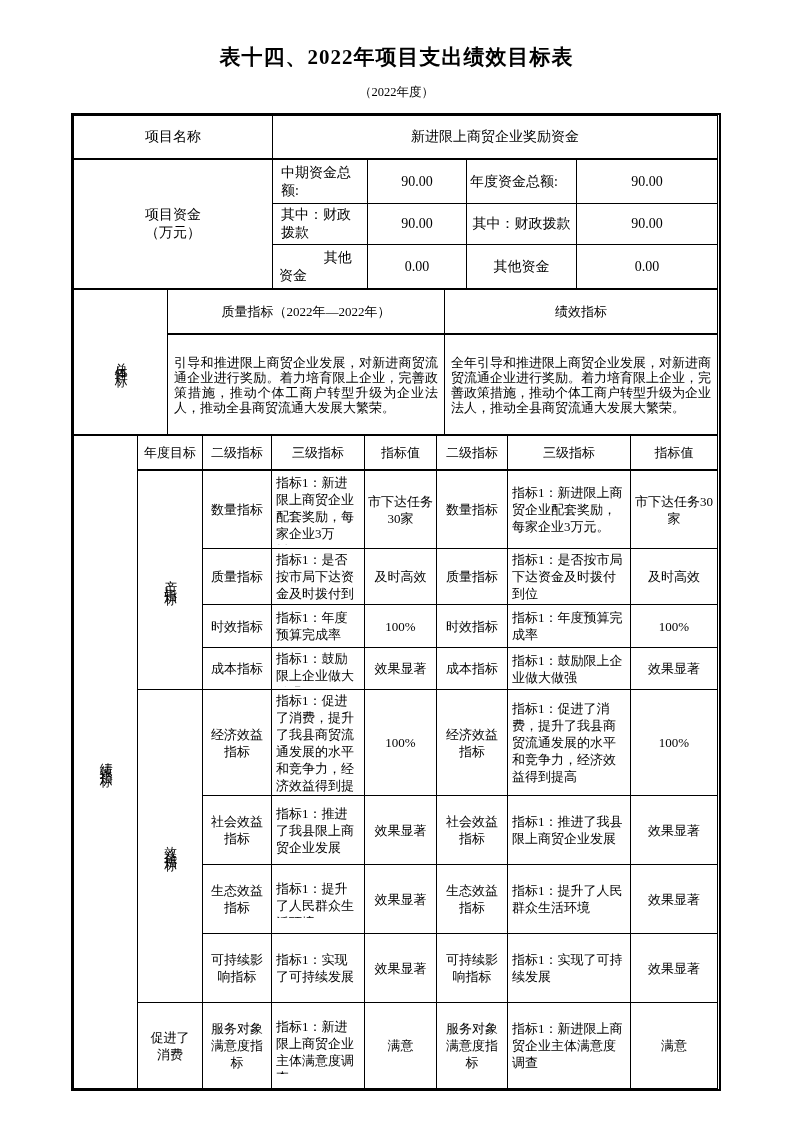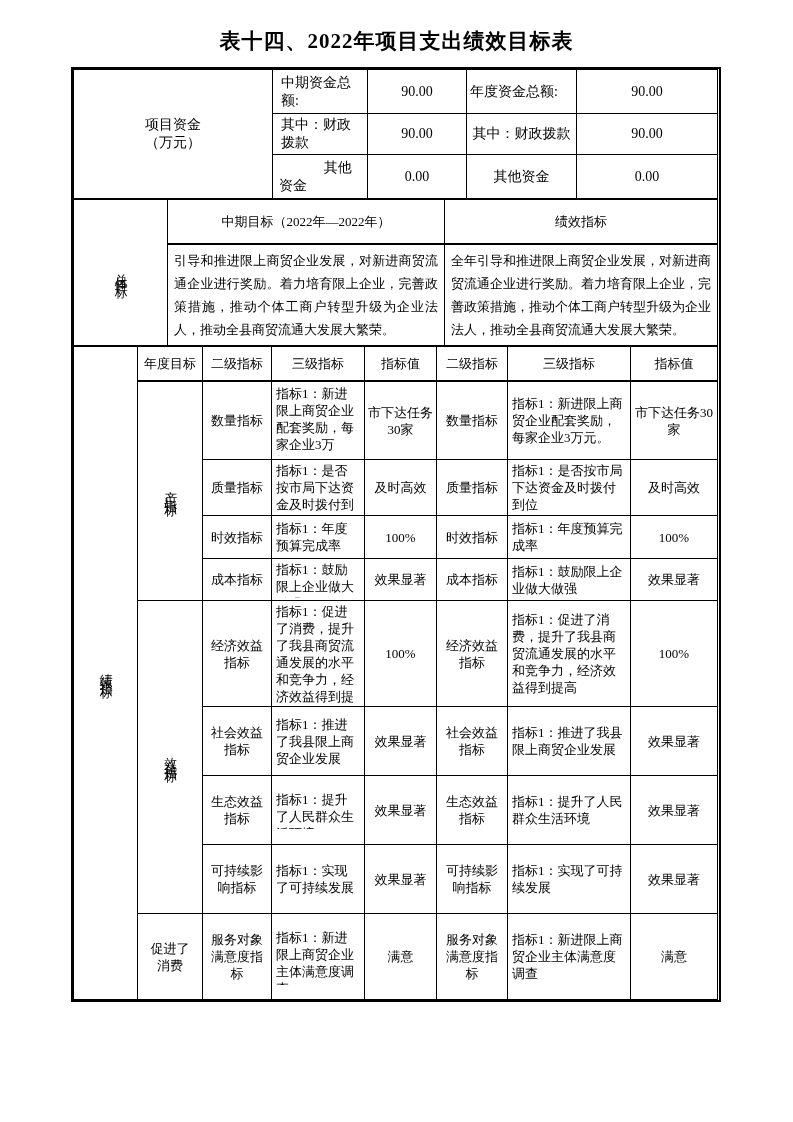--- a/index.html
+++ b/index.html
@@ -3,21 +3,21 @@
 <meta charset="utf-8">
 <style>
   html,body{margin:0;padding:0;background:#fff;}
   .page{
     width:793px;height:1122px;background:#fff;position:relative;
     font-family:"Liberation Serif","DejaVu Serif",serif;color:#000;
     overflow:hidden;
   }
   .doc-title{
     text-align:center;font-weight:bold;font-size:21px;letter-spacing:1px;
-    padding-top:28px;line-height:26px;
+    padding-top:44px;line-height:26px;
   }
   .doc-subtitle{
     text-align:center;font-size:12.5px;margin-top:14px;line-height:16px;
   }
   .tbl-wrap{
     width:646px;margin:13px auto 0 71px;border:2px solid #000;background:#fff;
   }
   table{border-collapse:collapse;table-layout:fixed;width:644px;}
   td{
     border:1px solid #000;padding:1px 3px;text-align:center;vertical-align:middle;
@@ -41,42 +41,47 @@
   .clip{overflow:hidden;}
   .rh75 .clip{max-height:71px}
   .rh53 .clip{max-height:52px}
   .rh40 .clip{max-height:38px}
   .rh39 .clip{max-height:37px}
   .rh103 .clip{max-height:101px}
   .rh57 .clip{max-height:53px}
   .rh38 .clip{max-height:36px}
   .rh60 .clip{max-height:56px}
   .goal-text{
-    text-align:justify;padding:4px 6px;vertical-align:middle;line-height:23px;
+    text-align:justify;padding:4px 6px;vertical-align:middle;line-height:15px;
   }
   .narrow3{max-width:3.1em;margin:0 auto;}
   .narrow4{max-width:4.2em;margin:16px auto;}
 </style>
 </head>
 <body>
 
 <div class="page">
 
   <div class="doc-title">表十四、2022年项目支出绩效目标表</div>
+  <div class="doc-subtitle">（2022年度）</div>
 
   <div class="tbl-wrap">
 
     <table class="t-basic">
       <colgroup>
           <col style="width:199px">
           <col style="width:172px">
           <col style="width:132px">
           <col style="width:141px">
         </colgroup>
       <tbody>
+          <tr class="rh40">
+        <td class="lbl">项目名称</td>
+        <td colspan="3">新进限上商贸企业奖励资金</td>
+      </tr>
     </tbody>
       </table>
 
     <table class="t-funds">
       <colgroup>
           <col style="width:199px">
           <col style="width:95px">
           <col style="width:99px">
           <col style="width:110px">
           <col style="width:141px">
@@ -109,21 +114,21 @@
       <colgroup>
           <col style="width:94px">
           <col style="width:277px">
           <col style="width:273px">
         </colgroup>
       <tbody>
           <tr class="rh41 thickb">
         <td rowspan="2" style="border-bottom-width:1px">
           <span class="vert">总体目标</span>
         </td>
-        <td>中期目标（2022年—2022年）</td>
+        <td>质量指标（2022年—2022年）</td>
         <td>绩效指标</td>
       </tr>
       <tr class="rh91">
         <td class="goal-text">引导和推进限上商贸企业发展，对新进商贸流通企业进行奖励。着力培育限上企业，完善政策措施，推动个体工商户转型升级为企业法人，推动全县商贸流通大发展大繁荣。</td>
         <td class="goal-text">全年引导和推进限上商贸企业发展，对新进商贸流通企业进行奖励。着力培育限上企业，完善政策措施，推动个体工商户转型升级为企业法人，推动全县商贸流通大发展大繁荣。</td>
       </tr>
     </tbody>
       </table>
 
     <table class="t-perf">

